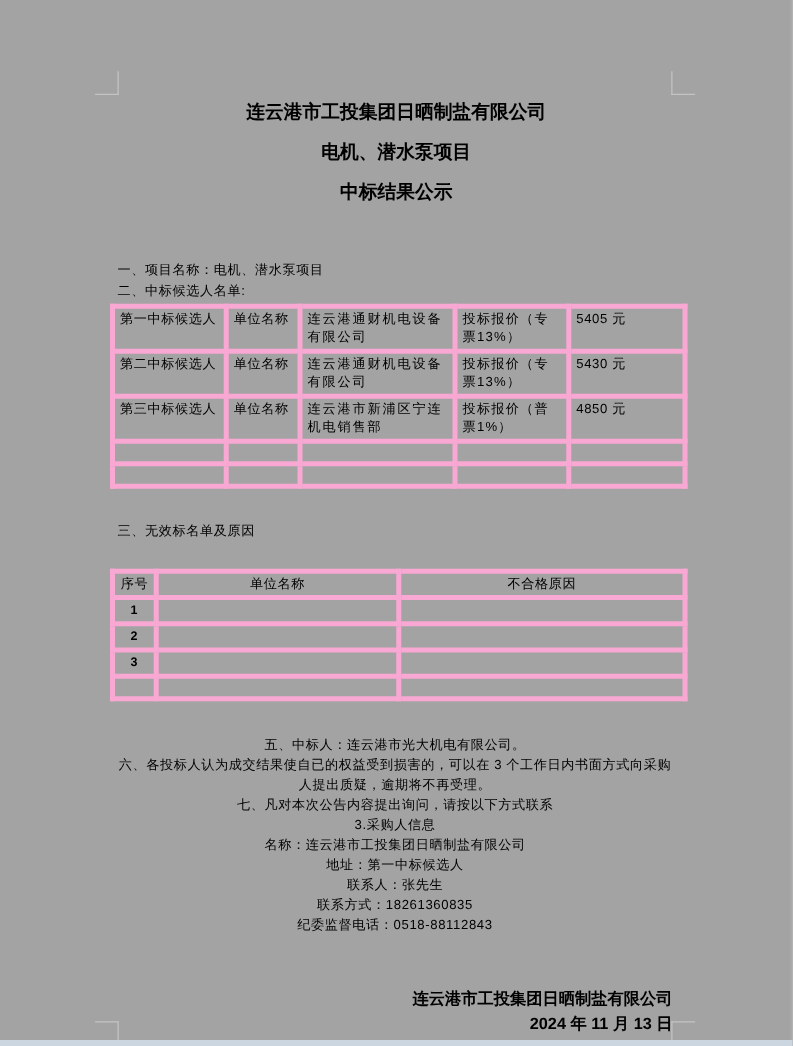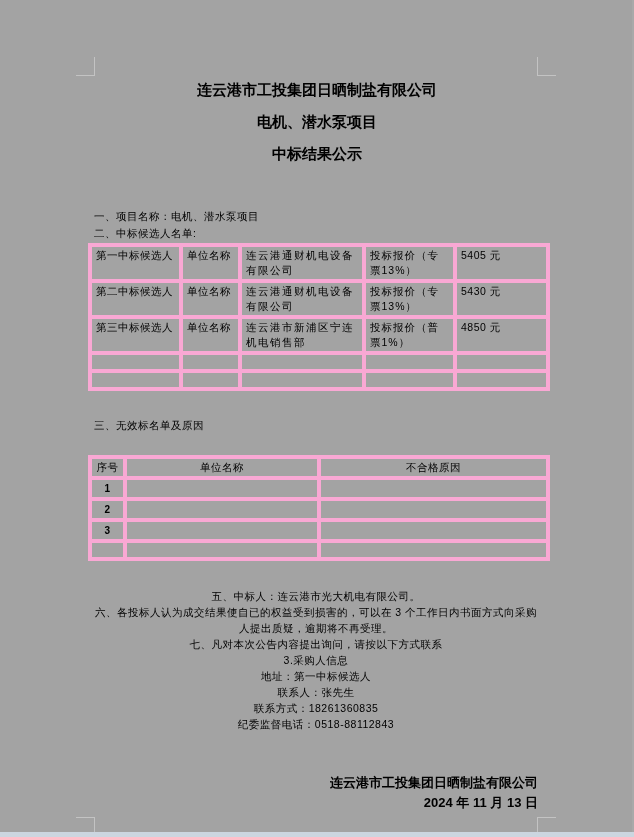--- a/index.html
+++ b/index.html
@@ -165,20 +165,21 @@
           <td></td>
         </tr>
       </tbody>
     </table>
 
     <div class="lower body-text indent">
       <div class="ln">五、中标人：连云港市光大机电有限公司。</div>
       <div class="para">六、各投标人认为成交结果使自已的权益受到损害的，可以在 3 个工作日内书面方式向采购人提出质疑，逾期将不再受理。</div>
       <div class="ln">七、凡对本次公告内容提出询问，请按以下方式联系</div>
       <div class="ln">3.采购人信息</div>
+      <div class="ln">名称：连云港市工投集团日晒制盐有限公司</div>
       <div class="ln">地址：第一中标候选人</div>
       <div class="ln">联系人：张先生</div>
       <div class="ln">联系方式：18261360835</div>
       <div class="ln">纪委监督电话：0518-88112843</div>
     </div>
 
     <div class="footer indent">
       <div class="f">连云港市工投集团日晒制盐有限公司</div>
       <div class="f">2024 年 11 月 13 日</div>
     </div>

